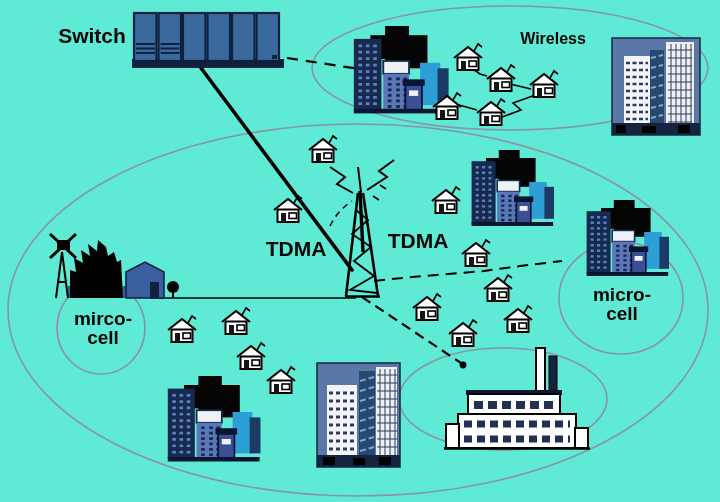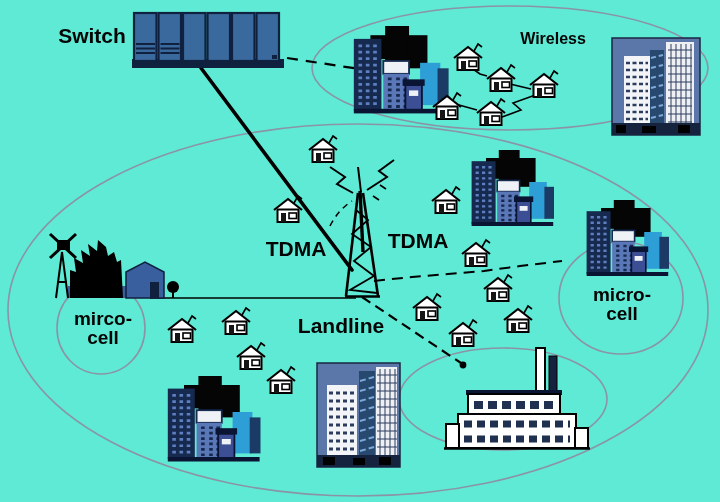--- a/index.html
+++ b/index.html
@@ -261,21 +261,20 @@
 </svg>
 
 <div class="label s21" style="left:92px;top:36px;">Switch</div>
 
 <div class="label s20" style="left:553px;top:39px;">
   <span>Wireless</span>
 </div>
 
 <div class="label s21" style="left:296px;top:249px;">TDMA</div>
 <div class="label s21" style="left:418px;top:241px;">TDMA</div>
-<div class="label s21" style="left:341px;top:326px;">Landline</div>
 
 <div class="label s19" style="left:103px;top:328px;">
   <span>mirco-</span>
   <span>cell</span>
 </div>
 
 <div class="label s19" style="left:622px;top:304px;">
   <span>micro-</span>
   <span>cell</span>
 </div>

